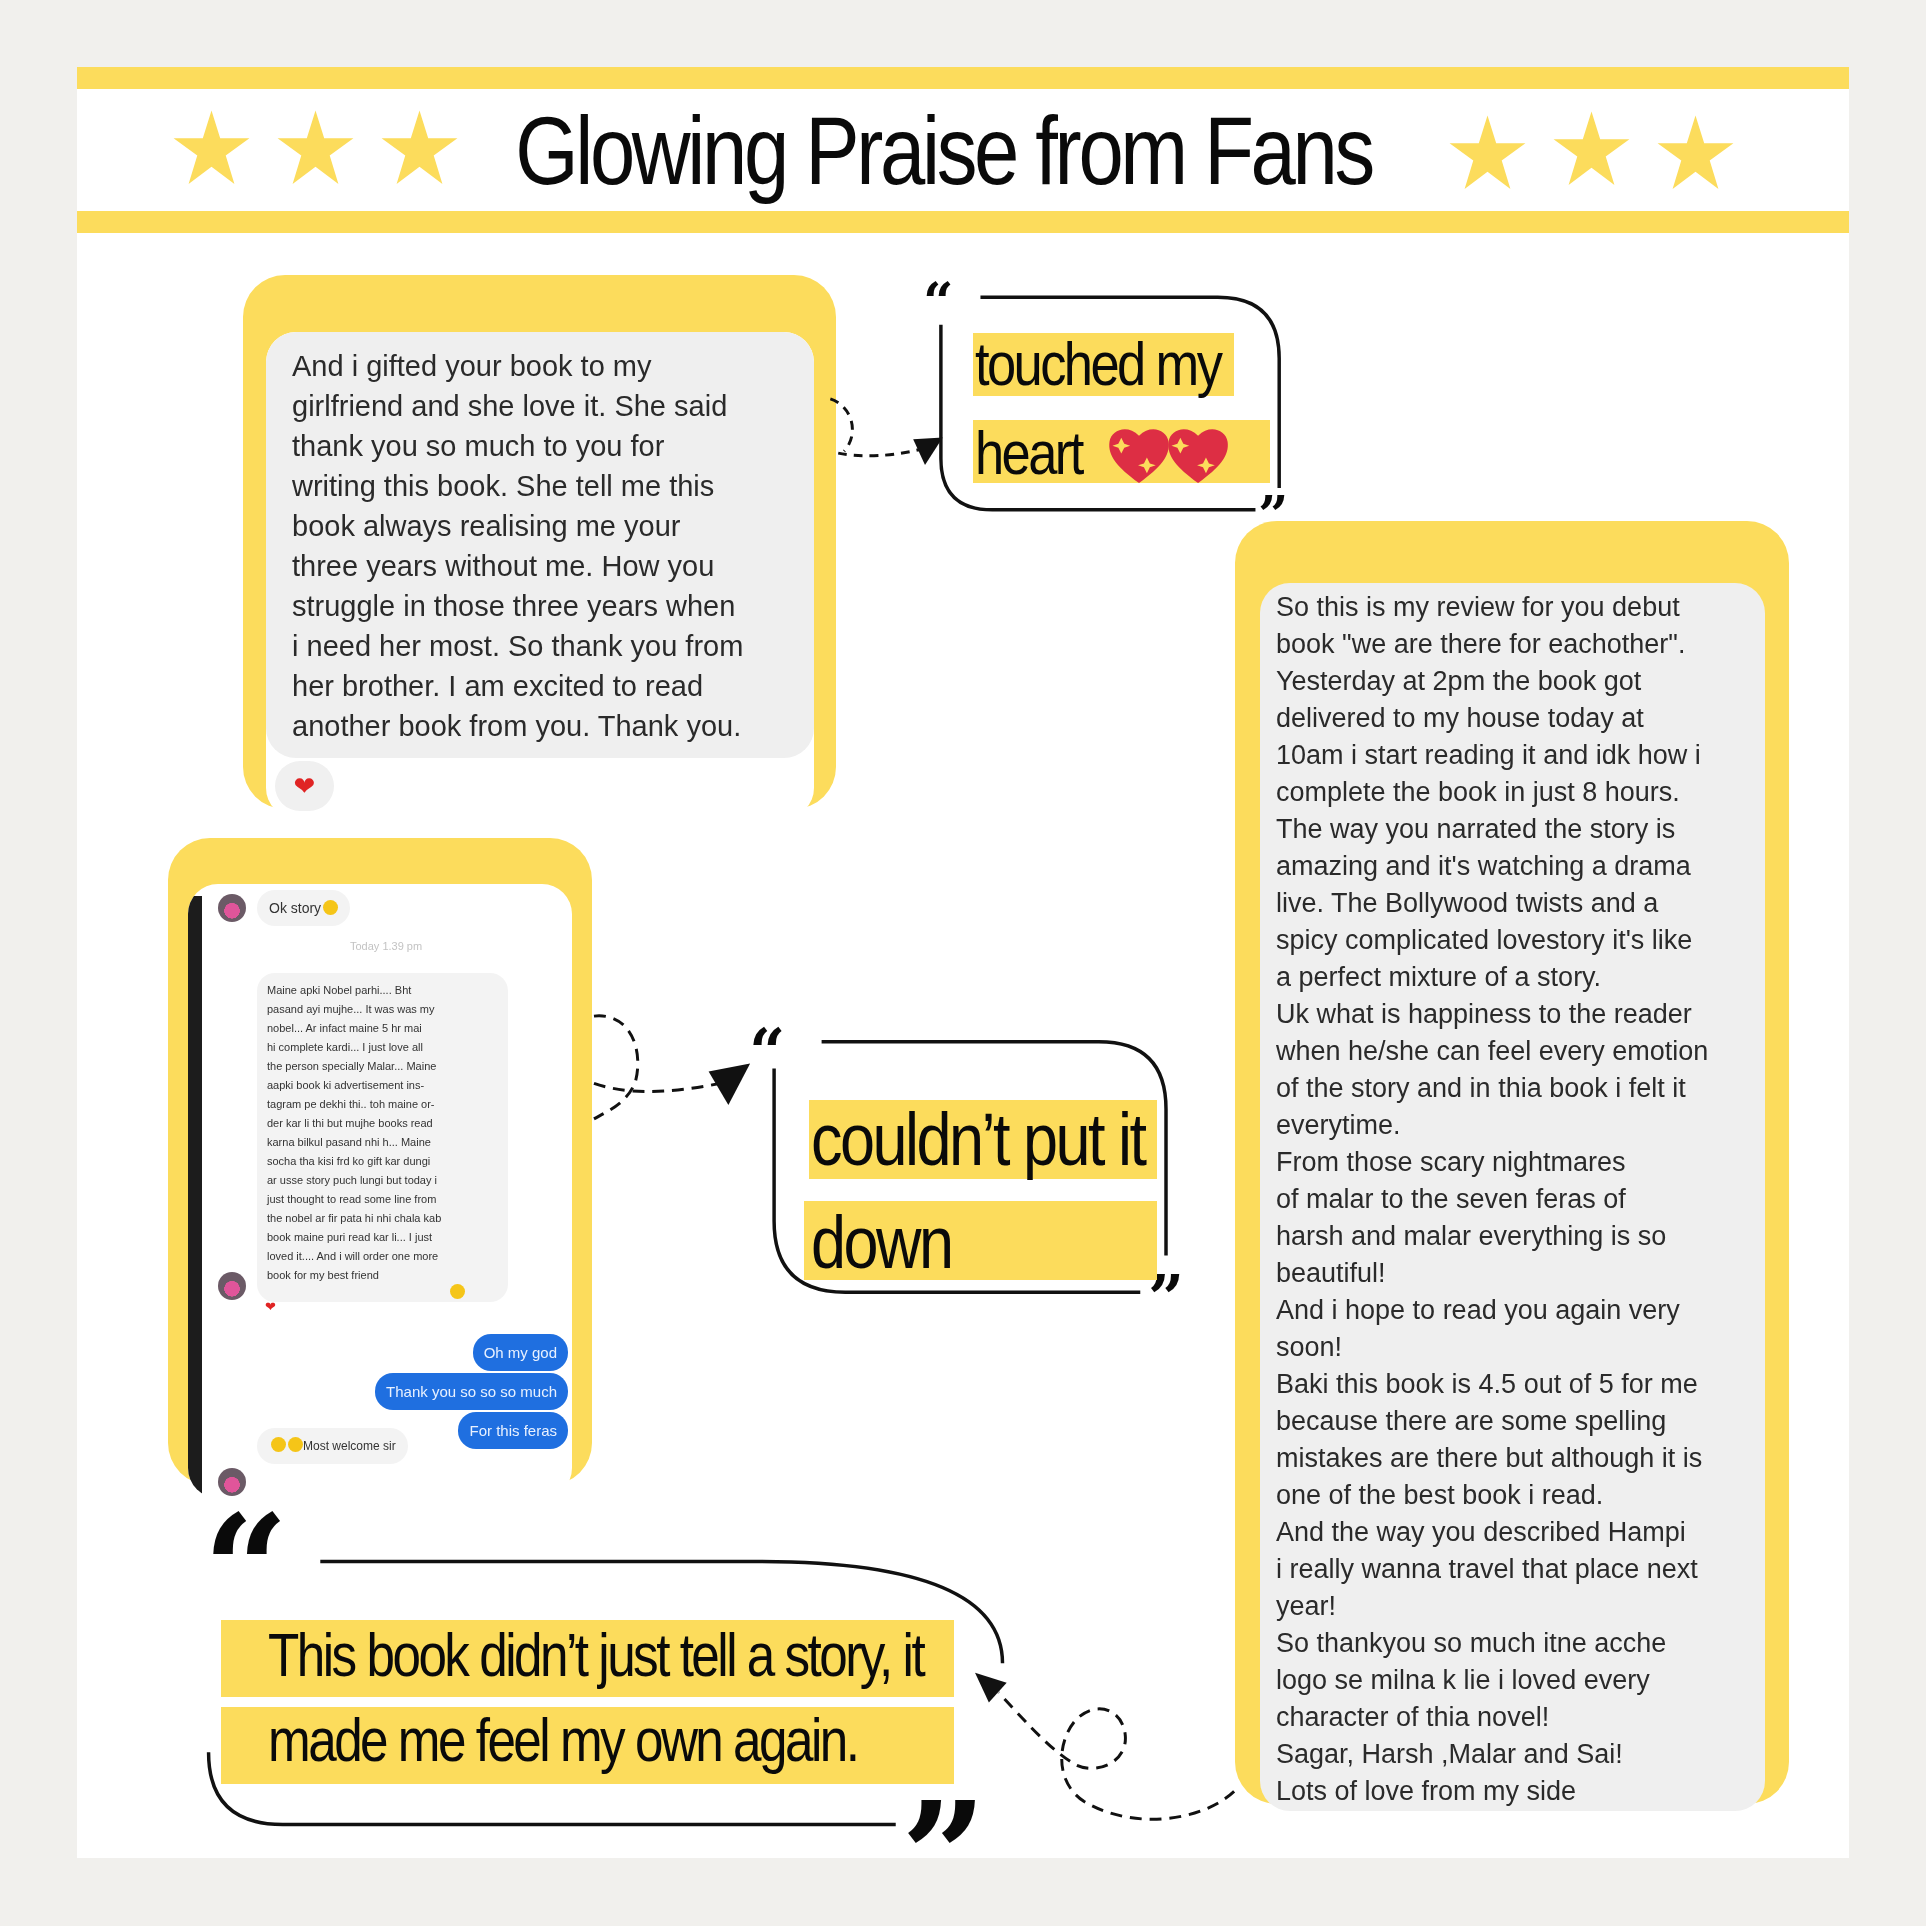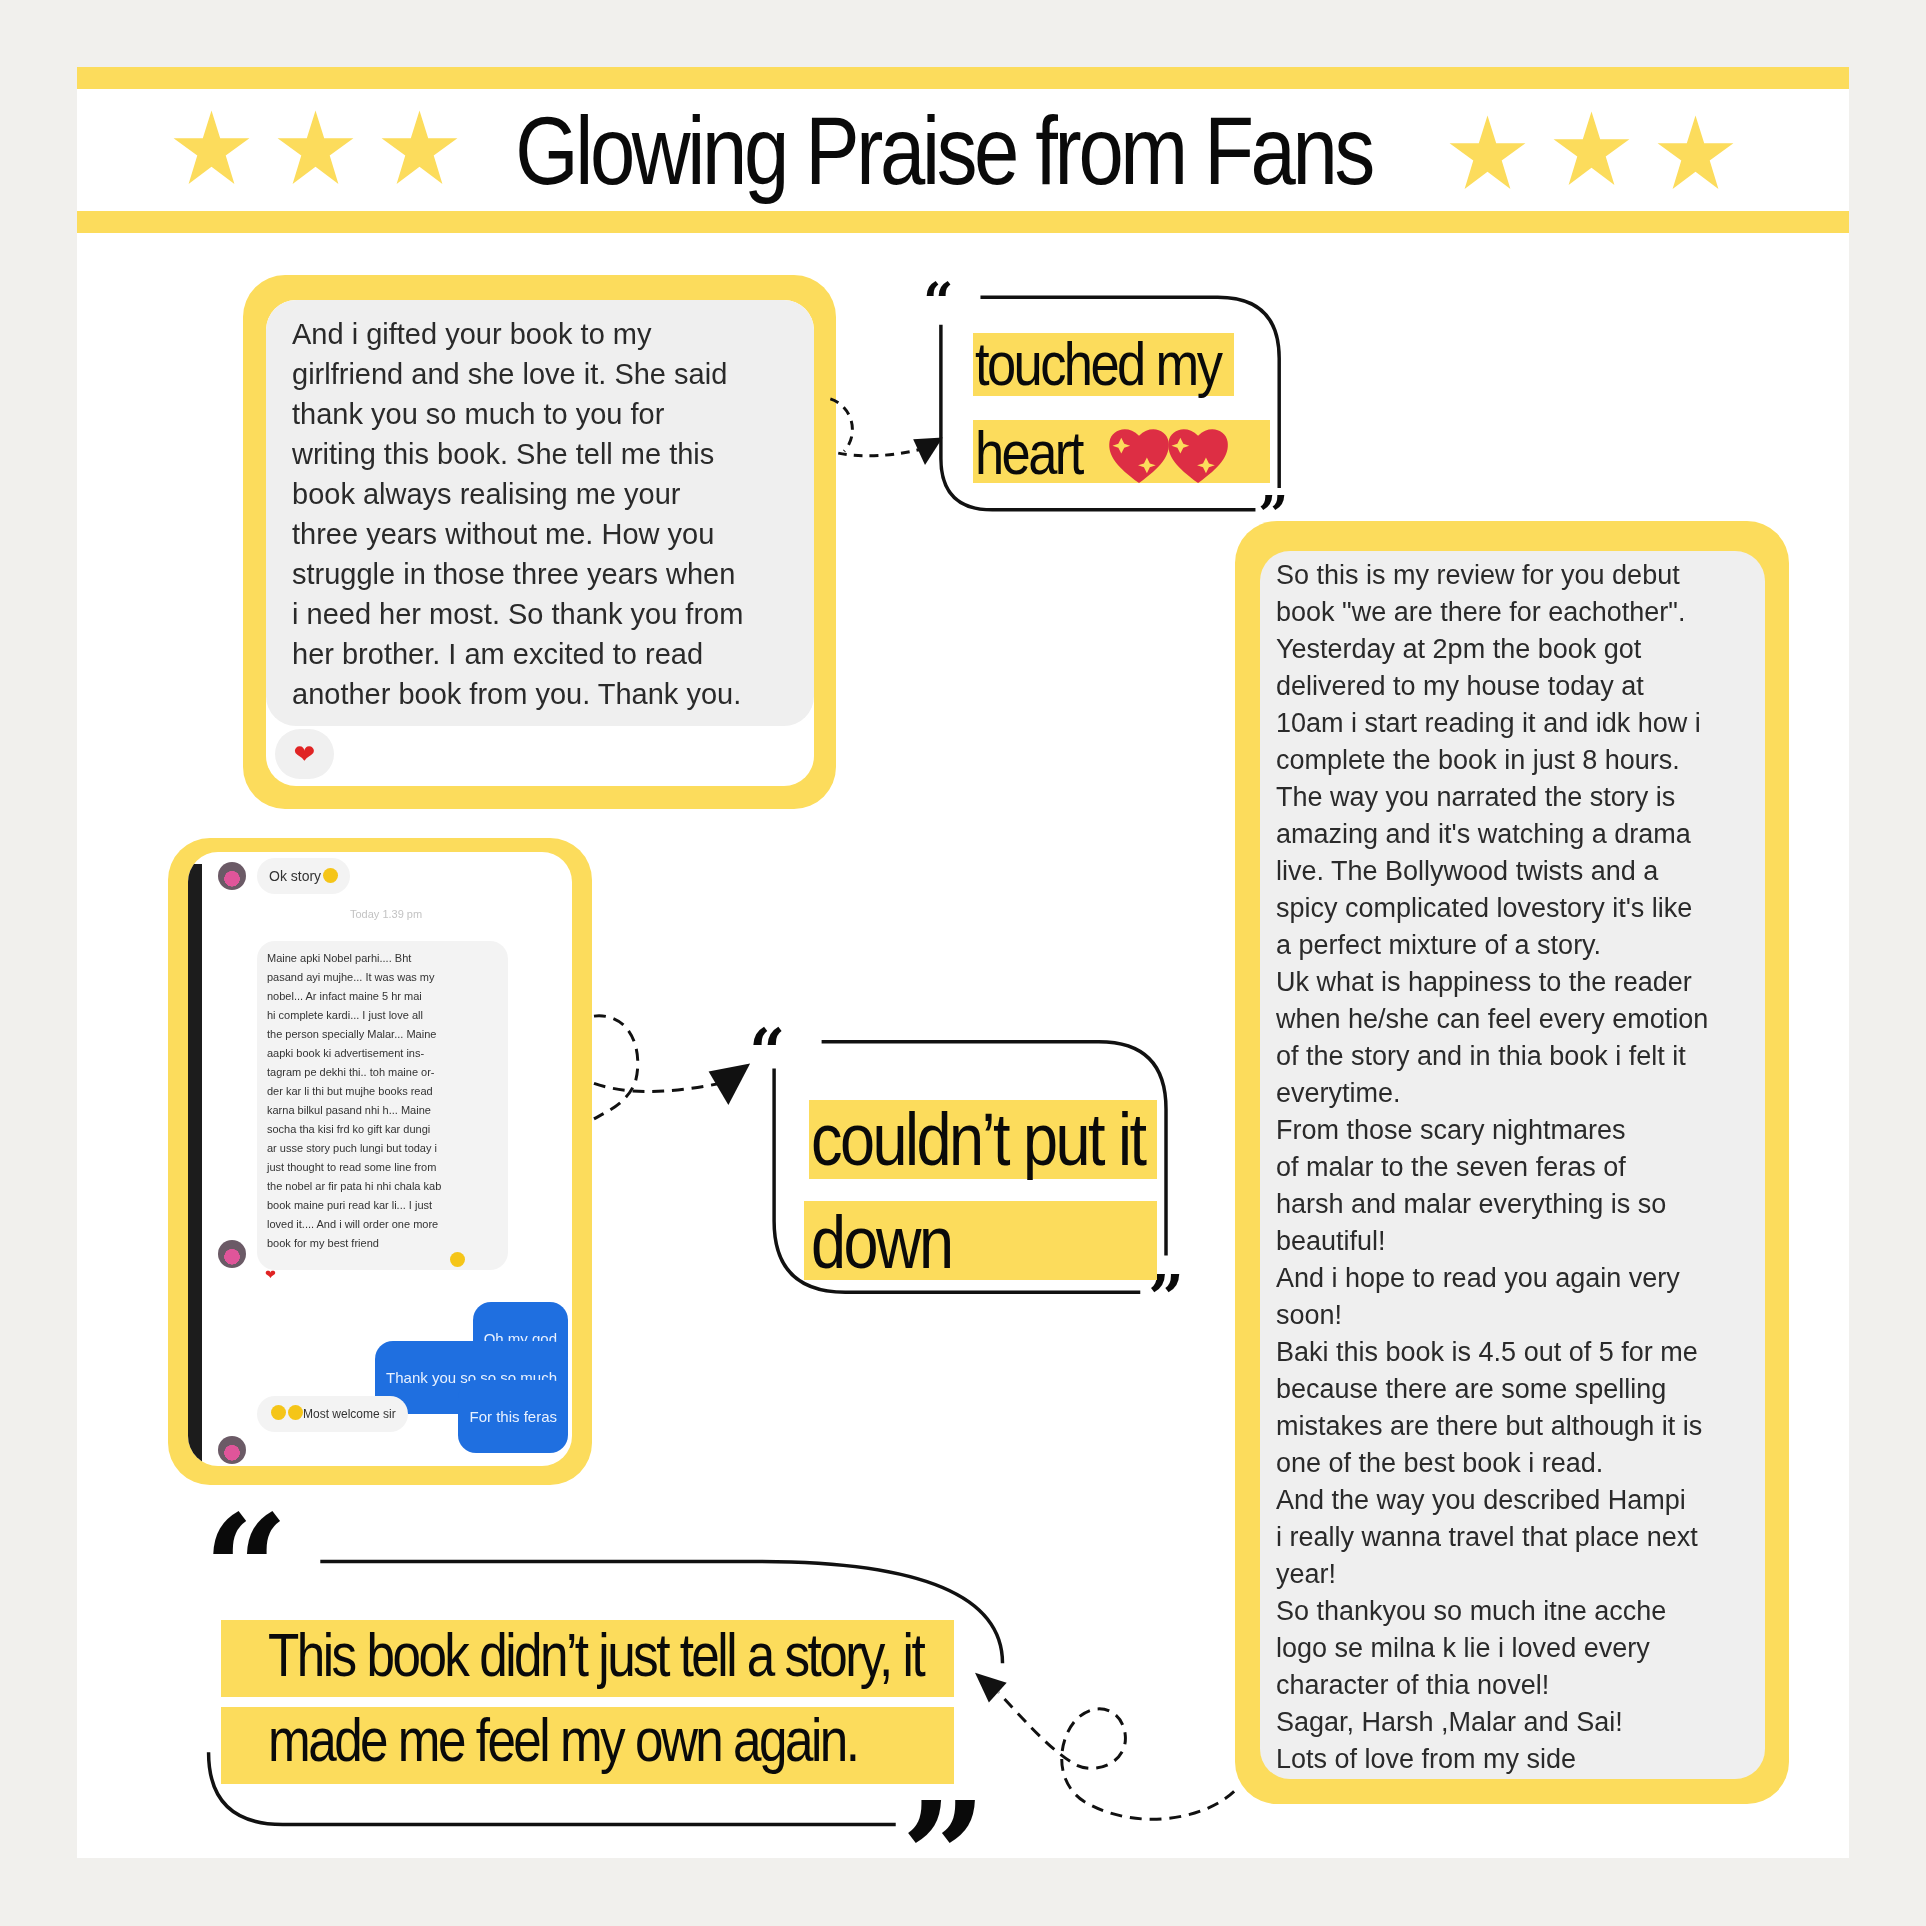--- a/index.html
+++ b/index.html
@@ -2,35 +2,35 @@
 <html><head>
 <meta charset="utf-8">
 <style>
   html,body{margin:0;padding:0;}
   body{width:1927px;height:1927px;background:#f1f0ed;position:relative;overflow:hidden;font-family:"Liberation Sans",sans-serif;}
   .panel{position:absolute;left:77px;top:67px;width:1772px;height:1791px;background:#ffffff;}
   .bar{position:absolute;left:77px;width:1772px;height:22px;background:#fcdc5c;}
   .star{position:absolute;width:79px;height:77px;}
   .title{position:absolute;left:416px;top:91px;width:1055px;text-align:center;font-family:"Liberation Sans",sans-serif;font-size:97px;color:#0a0a0a;letter-spacing:-4px;transform:scaleX(0.84);transform-origin:center;white-space:nowrap;line-height:119px;}
   .ycard{position:absolute;background:#fcdc5c;border-radius:42px;}
-  .ycard .inner{position:absolute;background:#ffffff;border-radius:30px;overflow:hidden;}
+  .ycard .inner{position:absolute;background:#ffffff;border-radius:30px;overflow:hidden;margin-top:32px;}
   .bubble{position:absolute;background:#efefef;border-radius:30px;}
   .rtext{font-family:"Liberation Sans",sans-serif;color:#2a2a2a;font-size:29px;line-height:40px;white-space:pre-line;}
   .rtext2{font-family:"Liberation Sans",sans-serif;color:#2a2a2a;font-size:27px;line-height:37px;white-space:pre-line;}
   .react{position:absolute;width:59px;height:50px;border-radius:25px;background:#f0f0f0;display:flex;align-items:center;justify-content:center;font-size:26px;color:#e02424;}
   .qbox{position:absolute;}
   .hl{position:absolute;background:#fcdc5c;}
   .hltext{position:absolute;font-family:"Liberation Sans",sans-serif;color:#0a0a0a;white-space:nowrap;transform-origin:left center;}
   .qmark{position:absolute;font-family:"DejaVu Serif",serif;font-weight:bold;color:#0a0a0a;line-height:1;}
   svg{position:absolute;overflow:visible;}
   
   .chat-strip{position:absolute;left:0;top:12px;width:14px;bottom:0;background:#1c1c1c;}
   .avatar{position:absolute;width:28px;height:28px;border-radius:50%;background:radial-gradient(circle at 50% 60%,#e0559a 0 35%,#6b5a66 36% 100%);}
   .cmsg{position:absolute;background:#f3f3f3;border-radius:18px;font-family:"Liberation Sans",sans-serif;color:#333;}
-  .cout{position:absolute;background:#1f6fe0;border-radius:18px;color:#e8f1ff;font-family:"Liberation Sans",sans-serif;font-size:15px;line-height:37px;padding:18px 11px;white-space:nowrap;}
+  .cout{position:absolute;background:#1f6fe0;border-radius:18px;color:#e8f1ff;font-family:"Liberation Sans",sans-serif;font-size:15px;line-height:37px;padding:0 11px;white-space:nowrap;}
   .ctime{position:absolute;font-family:"Liberation Sans",sans-serif;font-size:11px;color:#c3c3c3;}
   .emoji{display:inline-block;width:15px;height:15px;border-radius:50%;background:#f5c518;vertical-align:-2px;margin-left:2px;}
 </style>
 </head>
 <body>
 
 <div class="panel"></div>
 <div class="bar" style="top:67px"></div>
 <div class="bar" style="top:211px"></div>
 

